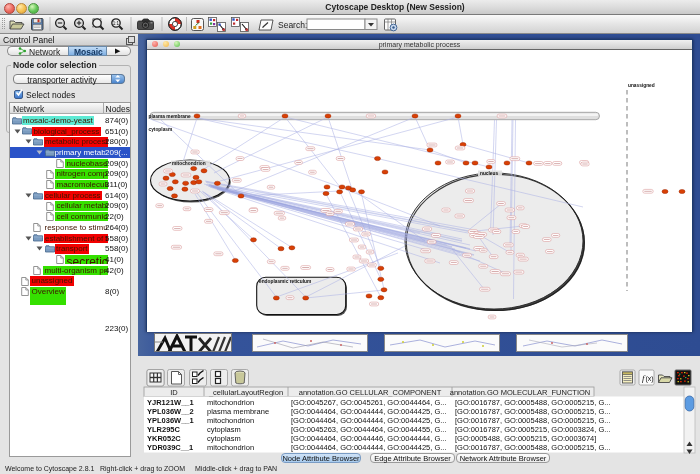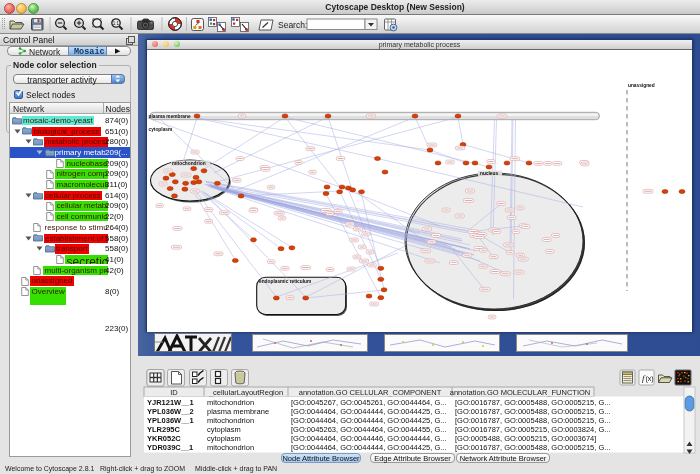--- a/index.html
+++ b/index.html
@@ -171,21 +171,21 @@
     <div class="abs" style="left:7px;top:11.5px;width:61px;height:10.5px;background:linear-gradient(#fefefe,#e2e2e2);border:1px solid #8a8a8a;border-radius:5px 0 0 5px;border-right:none;box-sizing:border-box;"></div>
     <div class="abs" style="left:68px;top:11.5px;width:39px;height:10.5px;background:linear-gradient(#c2dcf5,#7fb0e4);border:1px solid #6a8aaa;box-sizing:border-box;"></div>
     <div class="abs" style="left:107px;top:11.5px;width:24px;height:10.5px;background:linear-gradient(#fefefe,#e2e2e2);border:1px solid #8a8a8a;border-radius:0 5px 5px 0;border-left:none;box-sizing:border-box;"></div>
     <svg class="abs" style="left:18px;top:13px;" width="9" height="8" viewBox="0 0 9 8">
       <circle cx="2" cy="1.5" r="1.3" fill="#2fa32f"></circle>
         <circle cx="2" cy="6.5" r="1.3" fill="#2fa32f"></circle>
         <circle cx="6.8" cy="4" r="1.3" fill="#2fa32f"></circle>
       <path d="M2 1.5 L6.8 4 L2 6.5" stroke="#2fa32f" stroke-width="0.8" fill="none"></path>
     </svg>
     <div class="abs" style="left:29px;top:13px;font-size:8.5px;color:#222;">Network</div>
-    <div class="abs" style="left:74px;top:13px;font-size:8.5px;font-weight:bold;color:#14365f;font-family:Liberation Mono, monospace;">Mosaic</div>
+    <div class="abs" style="left:74px;top:13px;font-size:8.5px;font-weight:bold;color:#14365f;">Mosaic</div>
     <div class="abs" style="left:115px;top:12.5px;font-size:7px;color:#111;">▶</div>
 
     <div class="abs" style="left:6px;top:30.5px;width:125px;height:68px;border:1px solid #b2b2b2;border-radius:3px;box-sizing:border-box;"></div>
     <div class="abs" style="left:11px;top:26px;background:#e4e4e4;padding:0 2px;font-size:8.5px;font-weight:bold;color:#222;">Node color selection</div>
 
     <div class="abs" style="left:13px;top:39.5px;width:112px;height:10.5px;background:linear-gradient(#ffffff,#e8e8e8);border:1px solid #7f7f7f;border-radius:4px;box-sizing:border-box;"></div>
     <div class="abs" style="left:111px;top:39.5px;width:14px;height:10.5px;background:linear-gradient(#9cc4ee,#4a84cc);border:1px solid #5a7a9f;border-radius:0 4px 4px 0;box-sizing:border-box;"></div>
     <svg class="abs" style="left:113px;top:41px;" width="10" height="8" viewBox="0 0 10 8">
       <path d="M4.8 0 L7.3 2.6 L2.3 2.6 Z" fill="#fff"></path>
       <path d="M4.8 7.2 L7.3 4.6 L2.3 4.6 Z" fill="#fff"></path>

